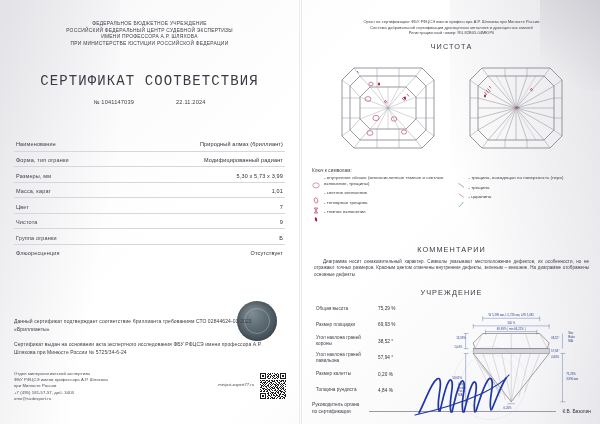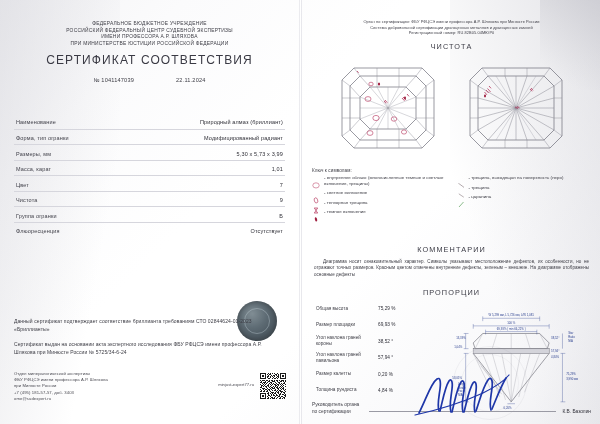--- a/index.html
+++ b/index.html
@@ -24,21 +24,21 @@
 
   .fold { position:absolute; left:299px; top:0; width:3px; height:424px;
     background:linear-gradient(90deg, rgba(222,222,228,.9), rgba(255,255,255,.95), rgba(214,214,222,.85)); }
 
   
   .left { position:absolute; left:0; top:0; width:299px; height:424px; padding:0 14px; }
 
   .org { text-align:center; margin-top:21px; }
   .org div { font-size:4.9px; letter-spacing:.25px; color:#3c3c44; line-height:6.6px; text-transform:uppercase; }
 
-  .cert-title { text-align:center; margin-top:6px; font-size:12px; letter-spacing:1.1px; color:#3a3a44; }
+  .cert-title { text-align:center; margin-top:26px; font-size:14px; letter-spacing:1.1px; color:#3a3a44;font-family:Liberation Mono, monospace; }
 
   .cert-meta { display:flex; justify-content:center; gap:42px; margin-top:10px; }
   .cert-meta span { font-size:5.6px; color:#3c3c44; letter-spacing:.2px; }
 
   .spec-table { margin-top:36px; }
   .spec-row { display:flex; justify-content:space-between; align-items:baseline;
     border-bottom:0.6px solid #d6d6dd; padding:0 2px 3.2px 2px; margin-bottom:5.4px; }
   .spec-row:last-child { border-bottom:none; }
   .spec-key { font-size:5.5px; color:#3f3f48; letter-spacing:.15px; }
   .spec-val { font-size:5.5px; color:#2e2e36; letter-spacing:.15px; }
@@ -456,21 +456,21 @@
           </div>
         </div>
       </div>
     </div>
 
     <div class="sec-title" id="comments-title">КОММЕНТАРИИ</div>
     <div class="comments">
       <p>Диаграмма носит ознакомительный характер. Символы указывают местоположение дефектов, их особенности, но не отражают точных размеров. Красным цветом отмечены внутренние дефекты, зеленым – внешние. На диаграмме отображены основные дефекты</p>
     </div>
 
-    <div class="sec-title" id="proportions-title">ПРОПОРЦИИ</div>
+    <div class="sec-title" id="proportions-title">УЧРЕЖДЕНИЕ</div>
 
     <div class="prop-area">
       <div class="prop-table">
         <div class="prop-row">
           <span class="prop-key">Общая высота</span>
           <span class="prop-val">75,29 %</span>
         </div>
         <div class="prop-row">
           <span class="prop-key">Размер площадки</span>
           <span class="prop-val">69,93 %</span>

